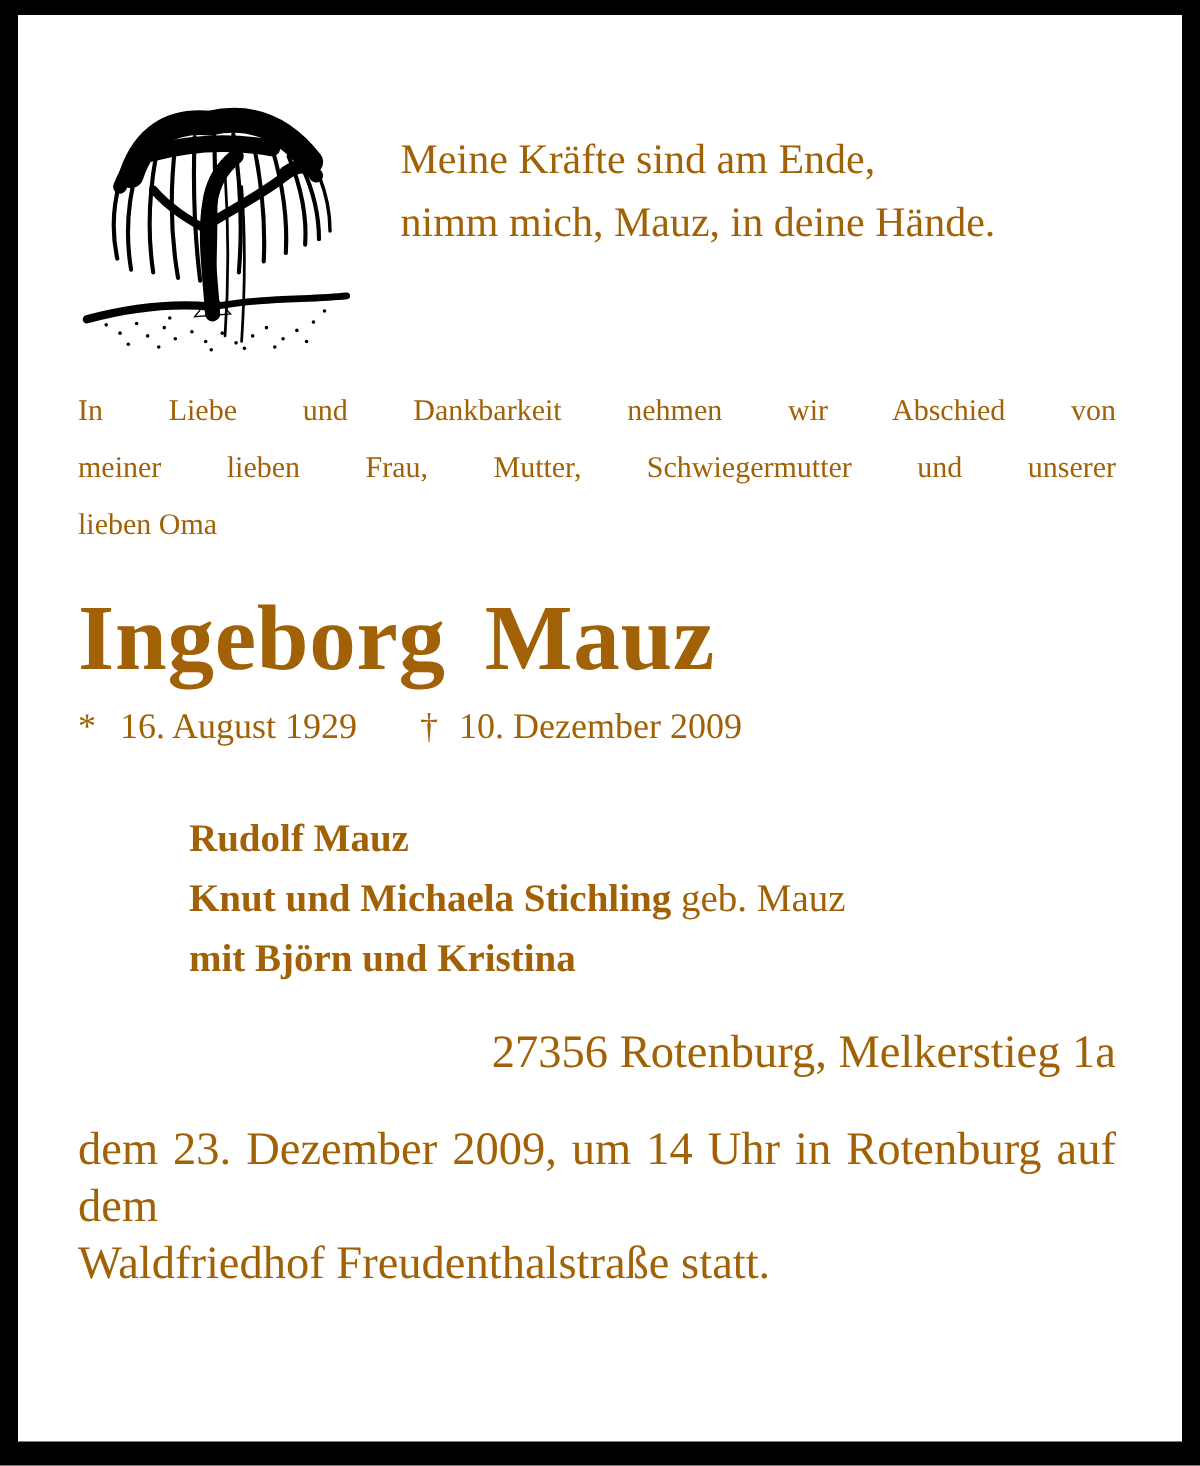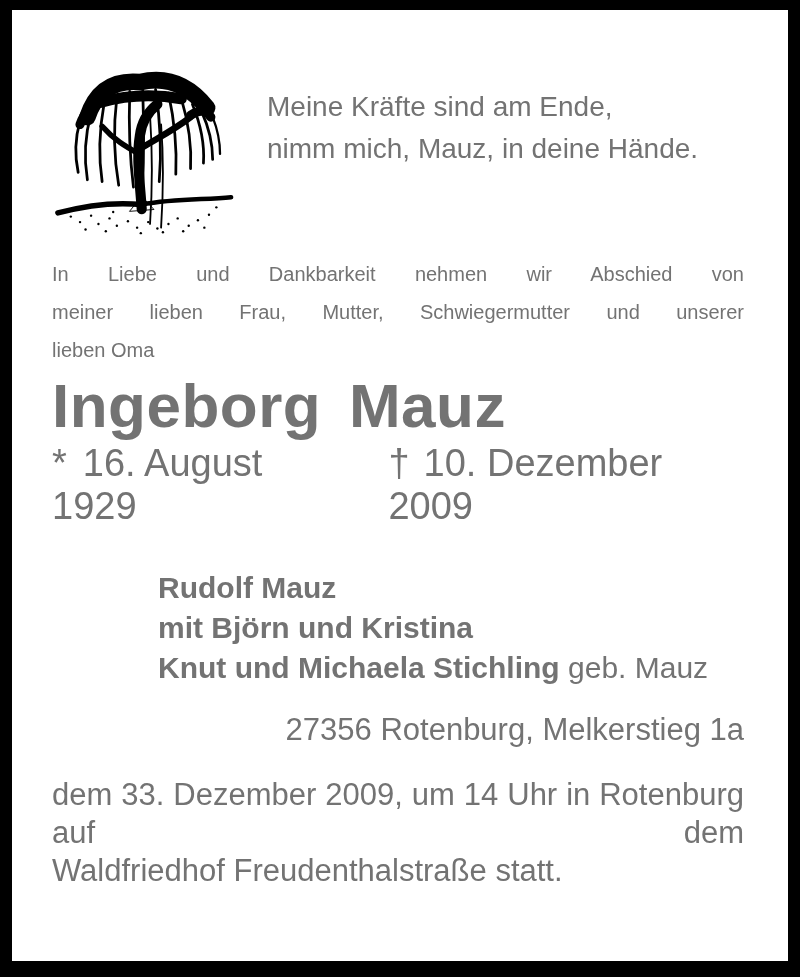--- a/index.html
+++ b/index.html
@@ -7,45 +7,45 @@
     width:800px;height:977px;
     background:#000;
     box-sizing:border-box;
     padding:10px 12px 16px 12px;
   }
   .paper{
     width:100%;height:100%;
     background:#fff;
     box-sizing:border-box;
     padding:50px 44px 0 40px;
-    font-family:Liberation Sans, sans-serif;
-    color:#737373;
+    font-family:Liberation Serif, serif;
+    color:#a16207;
     overflow:hidden;
   }
   .top-row{display:flex;align-items:flex-start;}
   .tree{width:185px;height:175px;flex:none;display:block;}
   .tree path{stroke:#000;fill:none;stroke-linecap:round;}
   .quote{
     margin-left:30px;padding-top:26px;
     font-size:28px;line-height:42px;white-space:nowrap;
   }
   .intro{margin-top:20px;font-size:20px;line-height:38px;}
   .just{text-align:justify;text-align-last:justify;}
   .name{
-    margin-top:4px;
+    margin-top:24px;
     font-size:62px;font-weight:bold;line-height:1.08;
     word-spacing:10px;letter-spacing:0.5px;
   }
-  .dates{margin-top:2px;font-size:38px;display:flex;align-items:flex-end;}
+  .dates{margin-top:12px;font-size:24px;display:flex;align-items:flex-end;}
   .sym-birth{display:inline-block;margin-right:16px;}
   .death-group{margin-left:42px;}
   .sym-death{display:inline-block;margin-right:14px;}
   .mourners{
-    margin-top:40px;margin-left:106px;
-    font-size:30px;line-height:40px;font-weight:bold;
+    margin-top:40px;margin-left:74px;
+    font-size:26px;line-height:40px;font-weight:bold;
   }
   .geb{font-weight:normal;}
   .address{margin-top:24px;font-size:31px;text-align:right;}
   .funeral{margin-top:28px;font-size:31px;line-height:38px;}
 </style>
 </head>
 <body>
 
 <div class="frame">
   <div class="paper">
@@ -127,25 +127,25 @@
       <span>
         <span class="sym-birth">*</span><span>16. August 1929</span>
       </span>
       <span class="death-group">
         <span class="sym-death">†</span><span>10. Dezember 2009</span>
       </span>
     </div>
 
     <div class="mourners">
       <div>Rudolf Mauz</div>
+      <div><span>Knut und Michaela Stichling</span><span class="geb"> geb. Mauz</span></div>
       <div>mit Björn und Kristina</div>
-      <div><span>Knut und Michaela Stichling</span><span class="geb"> geb. Mauz</span></div>
     </div>
 
     <div class="address">27356 Rotenburg, Melkerstieg 1a</div>
 
     <div class="funeral">
-      <div class="just">dem 33. Dezember 2009, um 14 Uhr in Rotenburg auf dem</div>
+      <div class="just">dem 23. Dezember 2009, um 14 Uhr in Rotenburg auf dem</div>
       <div>Waldfriedhof Freudenthalstraße statt.</div>
     </div>
 
   </div>
 </div>
 
 </body></html>

